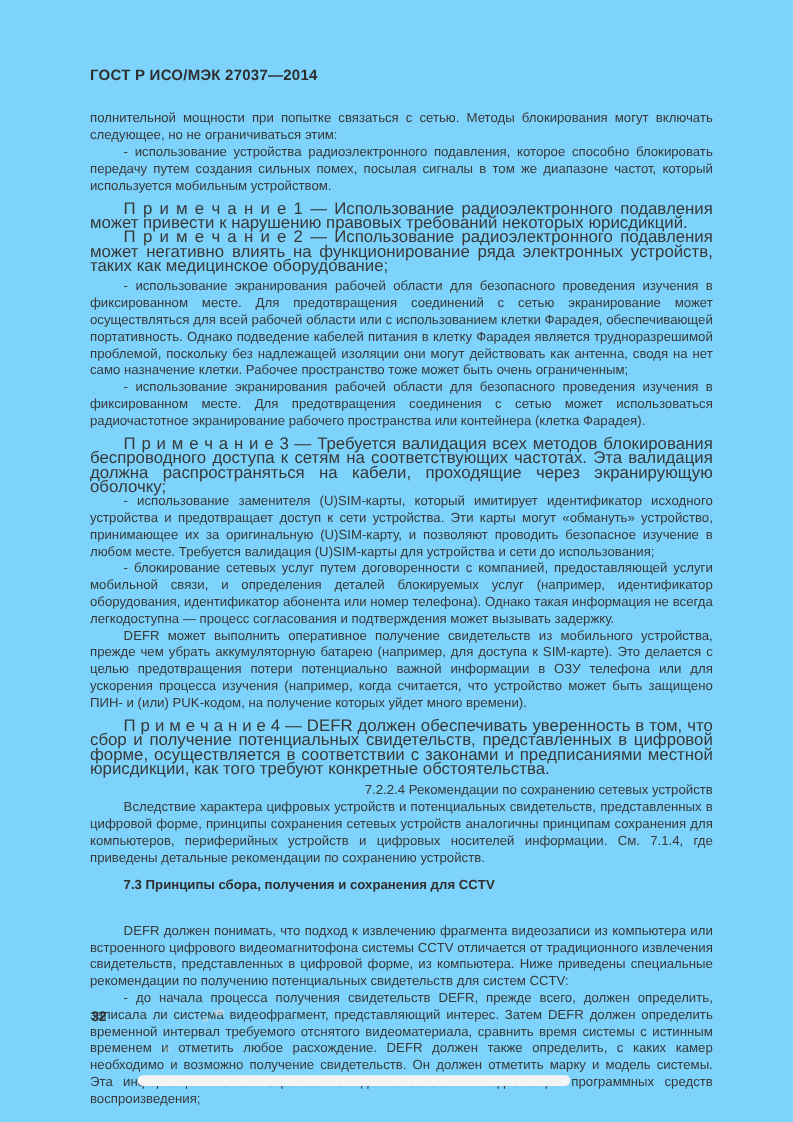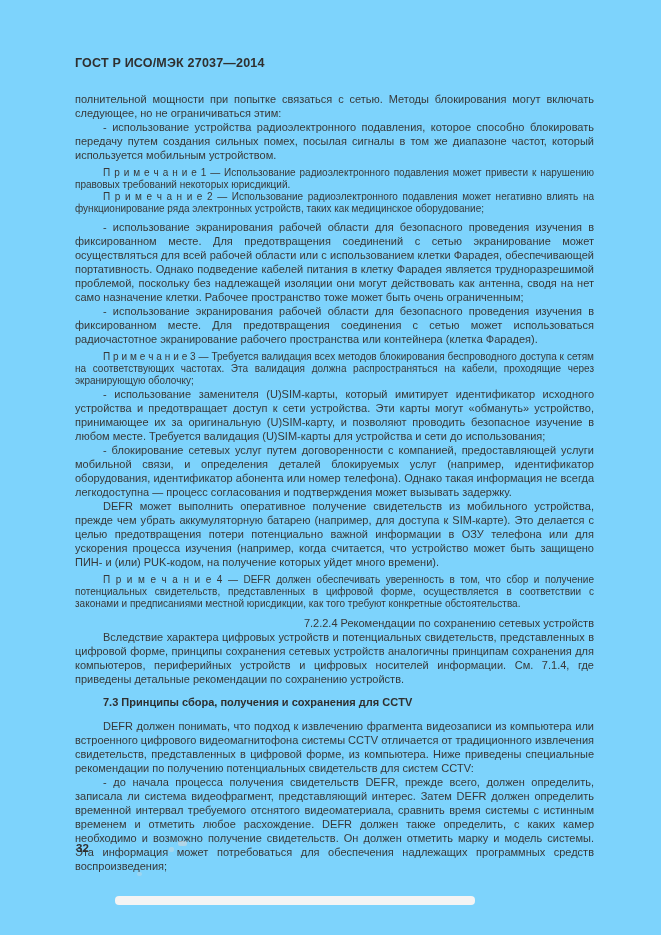--- a/index.html
+++ b/index.html
@@ -30,34 +30,34 @@
   }
   .content p {
     margin: 0;
     text-align: justify;
     font-size: 11px;
     line-height: 14px;
     text-indent: 28px;
   }
   .content p.no-indent { text-indent: 0; }
   .content p.note {
-    font-size: 10px;
+    font-size: 14px;
     line-height: 12px;
     margin-top: 5px;
   }
   .content p.note + p.note { margin-top: 0; }
   .content p.after-note { margin-top: 5px; }
   .content p.gap-top { margin-top: 0; }
   .content p.subhead {
     margin-top: 6px;
     text-align: right;
   }
   .content p.head-bold {
     margin-top: 9px;
-    margin-bottom: 10px;
+    margin-bottom: 24px;
     font-weight: bold;
     text-align: left;
     color: #2f2f2f;
   }
   .page-number {
     position: absolute;
     left: 76px; top: 842px;
     font-size: 11.5px;
     font-weight: bold;
     color: #2f2f2f;

